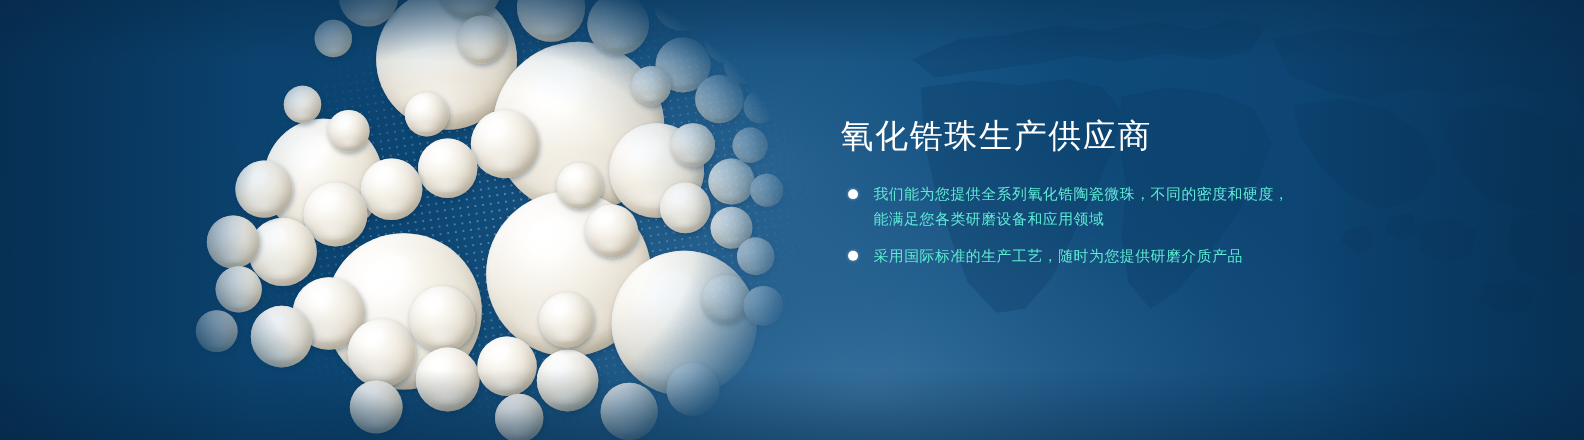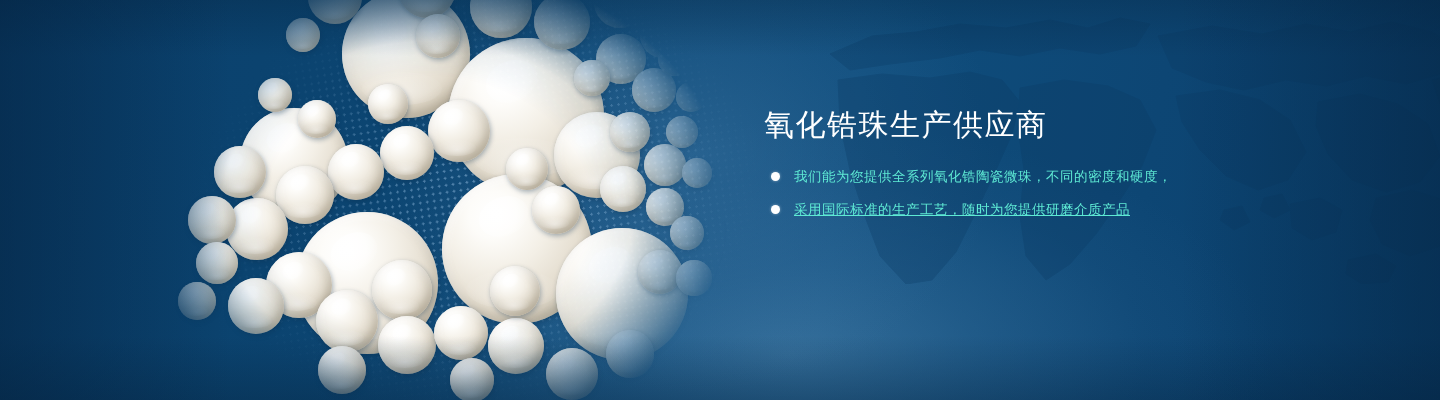--- a/index.html
+++ b/index.html
@@ -159,21 +159,21 @@
   }
   .bullet{
     position:relative;
     padding-left:30px;
     margin-bottom:11px;
     color:#5eead4;
     font-size:13.5px;
     line-height:22px;
     letter-spacing:0.5px;
   }
-  .bullet:last-child{ margin-bottom:0;text-decoration:underline; }
+  .bullet:last-child{ margin-bottom:0; }
   .bullet-dot{
     position:absolute;
     left:7px; top:6px;
     width:9px; height:9px;
     border-radius:50%;
     background:#ffffff;
     box-shadow:0 0 3px rgba(255,255,255,0.45);
   }
   .bullet-line{ display:block; }
   .bullet-line + .bullet-line{ margin-top:1px; }
@@ -278,20 +278,21 @@
 
   <div class="content">
 
     <h1 class="headline">氧化锆珠生产供应商</h1>
 
     <ul class="bullets">
 
       <li class="bullet">
         <span class="bullet-dot"></span>
         <span class="bullet-line">我们能为您提供全系列氧化锆陶瓷微珠，不同的密度和硬度，</span>
+        <span class="bullet-line">能满足您各类研磨设备和应用领域</span>
       </li>
 
 
       <li class="bullet">
         <span class="bullet-dot"></span>
         <span class="bullet-line">采用国际标准的生产工艺，随时为您提供研磨介质产品</span>
       </li>
 
     </ul>
   </div>

